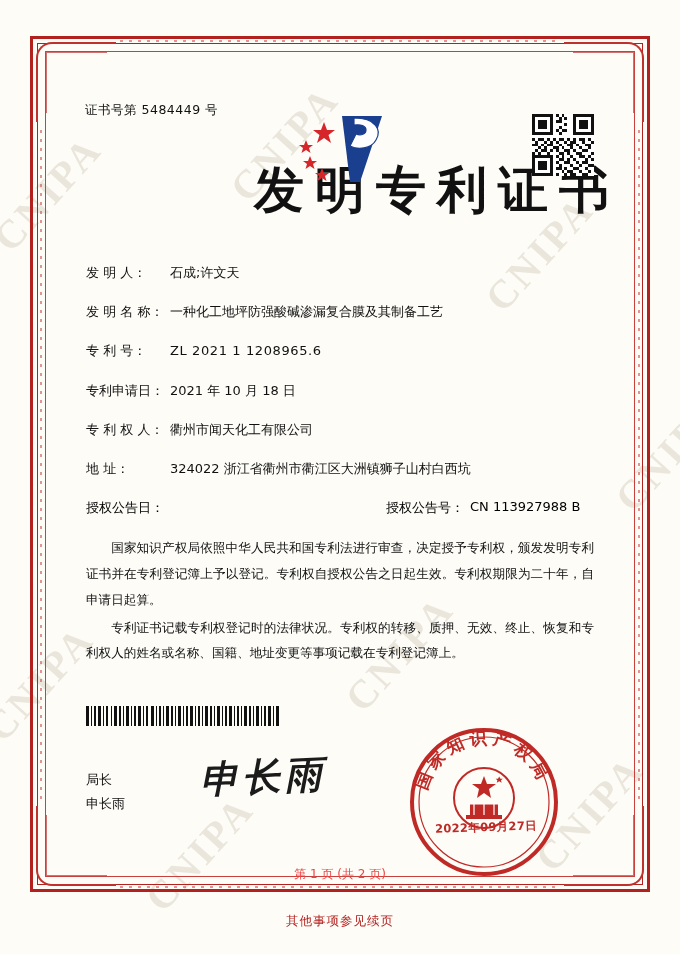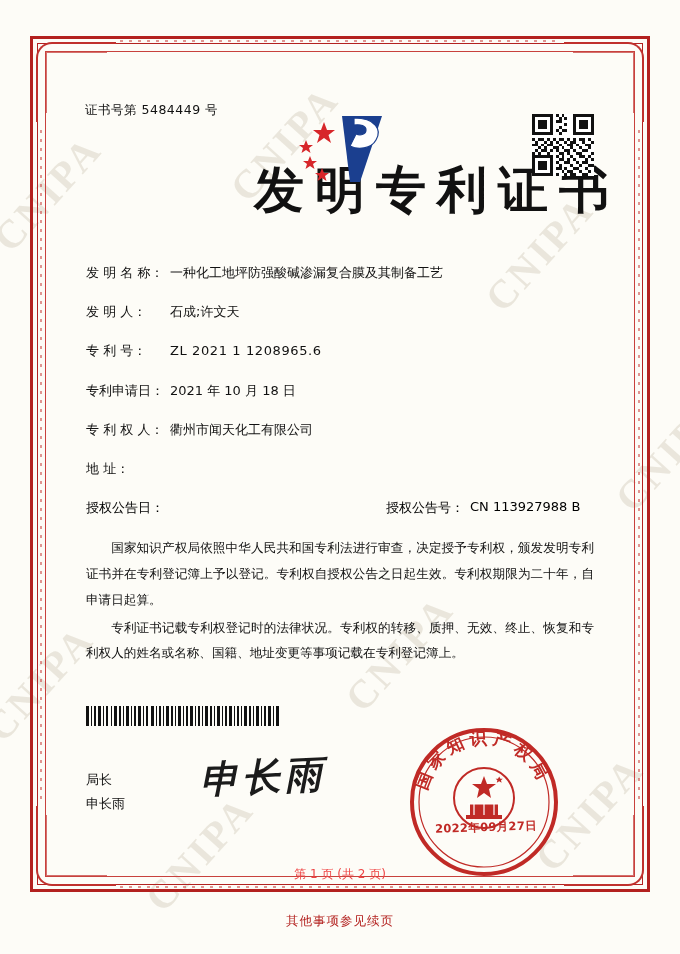--- a/index.html
+++ b/index.html
@@ -391,46 +391,47 @@
         <rect x="13" y="20" width="2" height="1"></rect>
           <rect x="17" y="20" width="2" height="1"></rect>
       </g>
     </svg>
 
     <div class="title">发明专利证书</div>
 
     <div class="fields">
 
       <div class="field">
+        <div class="f-label">发 明 人：</div>
+        <div class="f-value">石成;许文天</div>
+      </div>
+
+      <div class="field">
         <div class="f-label">发 明 名 称：</div>
         <div class="f-value">一种化工地坪防强酸碱渗漏复合膜及其制备工艺</div>
-      </div>
-
-      <div class="field">
-        <div class="f-label">发 明 人：</div>
-        <div class="f-value">石成;许文天</div>
       </div>
 
       <div class="field">
         <div class="f-label">专 利 号：</div>
         <div class="f-value mono">ZL 2021 1 1208965.6</div>
       </div>
 
       <div class="field">
         <div class="f-label">专利申请日：</div>
         <div class="f-value">2021 年 10 月 18 日</div>
       </div>
 
       <div class="field">
         <div class="f-label">专 利 权 人：</div>
         <div class="f-value">衢州市闻天化工有限公司</div>
       </div>
 
       <div class="field">
         <div class="f-label">地        址：</div>
+        <div class="f-value">324022 浙江省衢州市衢江区大洲镇狮子山村白西坑</div>
       </div>
 
       <div class="field-two">
         <div class="left">
           <div class="f-label2">授权公告日：</div>
         </div>
         <div class="right">
           <div class="f-label2">授权公告号：</div>
           <div class="f-value">CN 113927988 B</div>
         </div>

